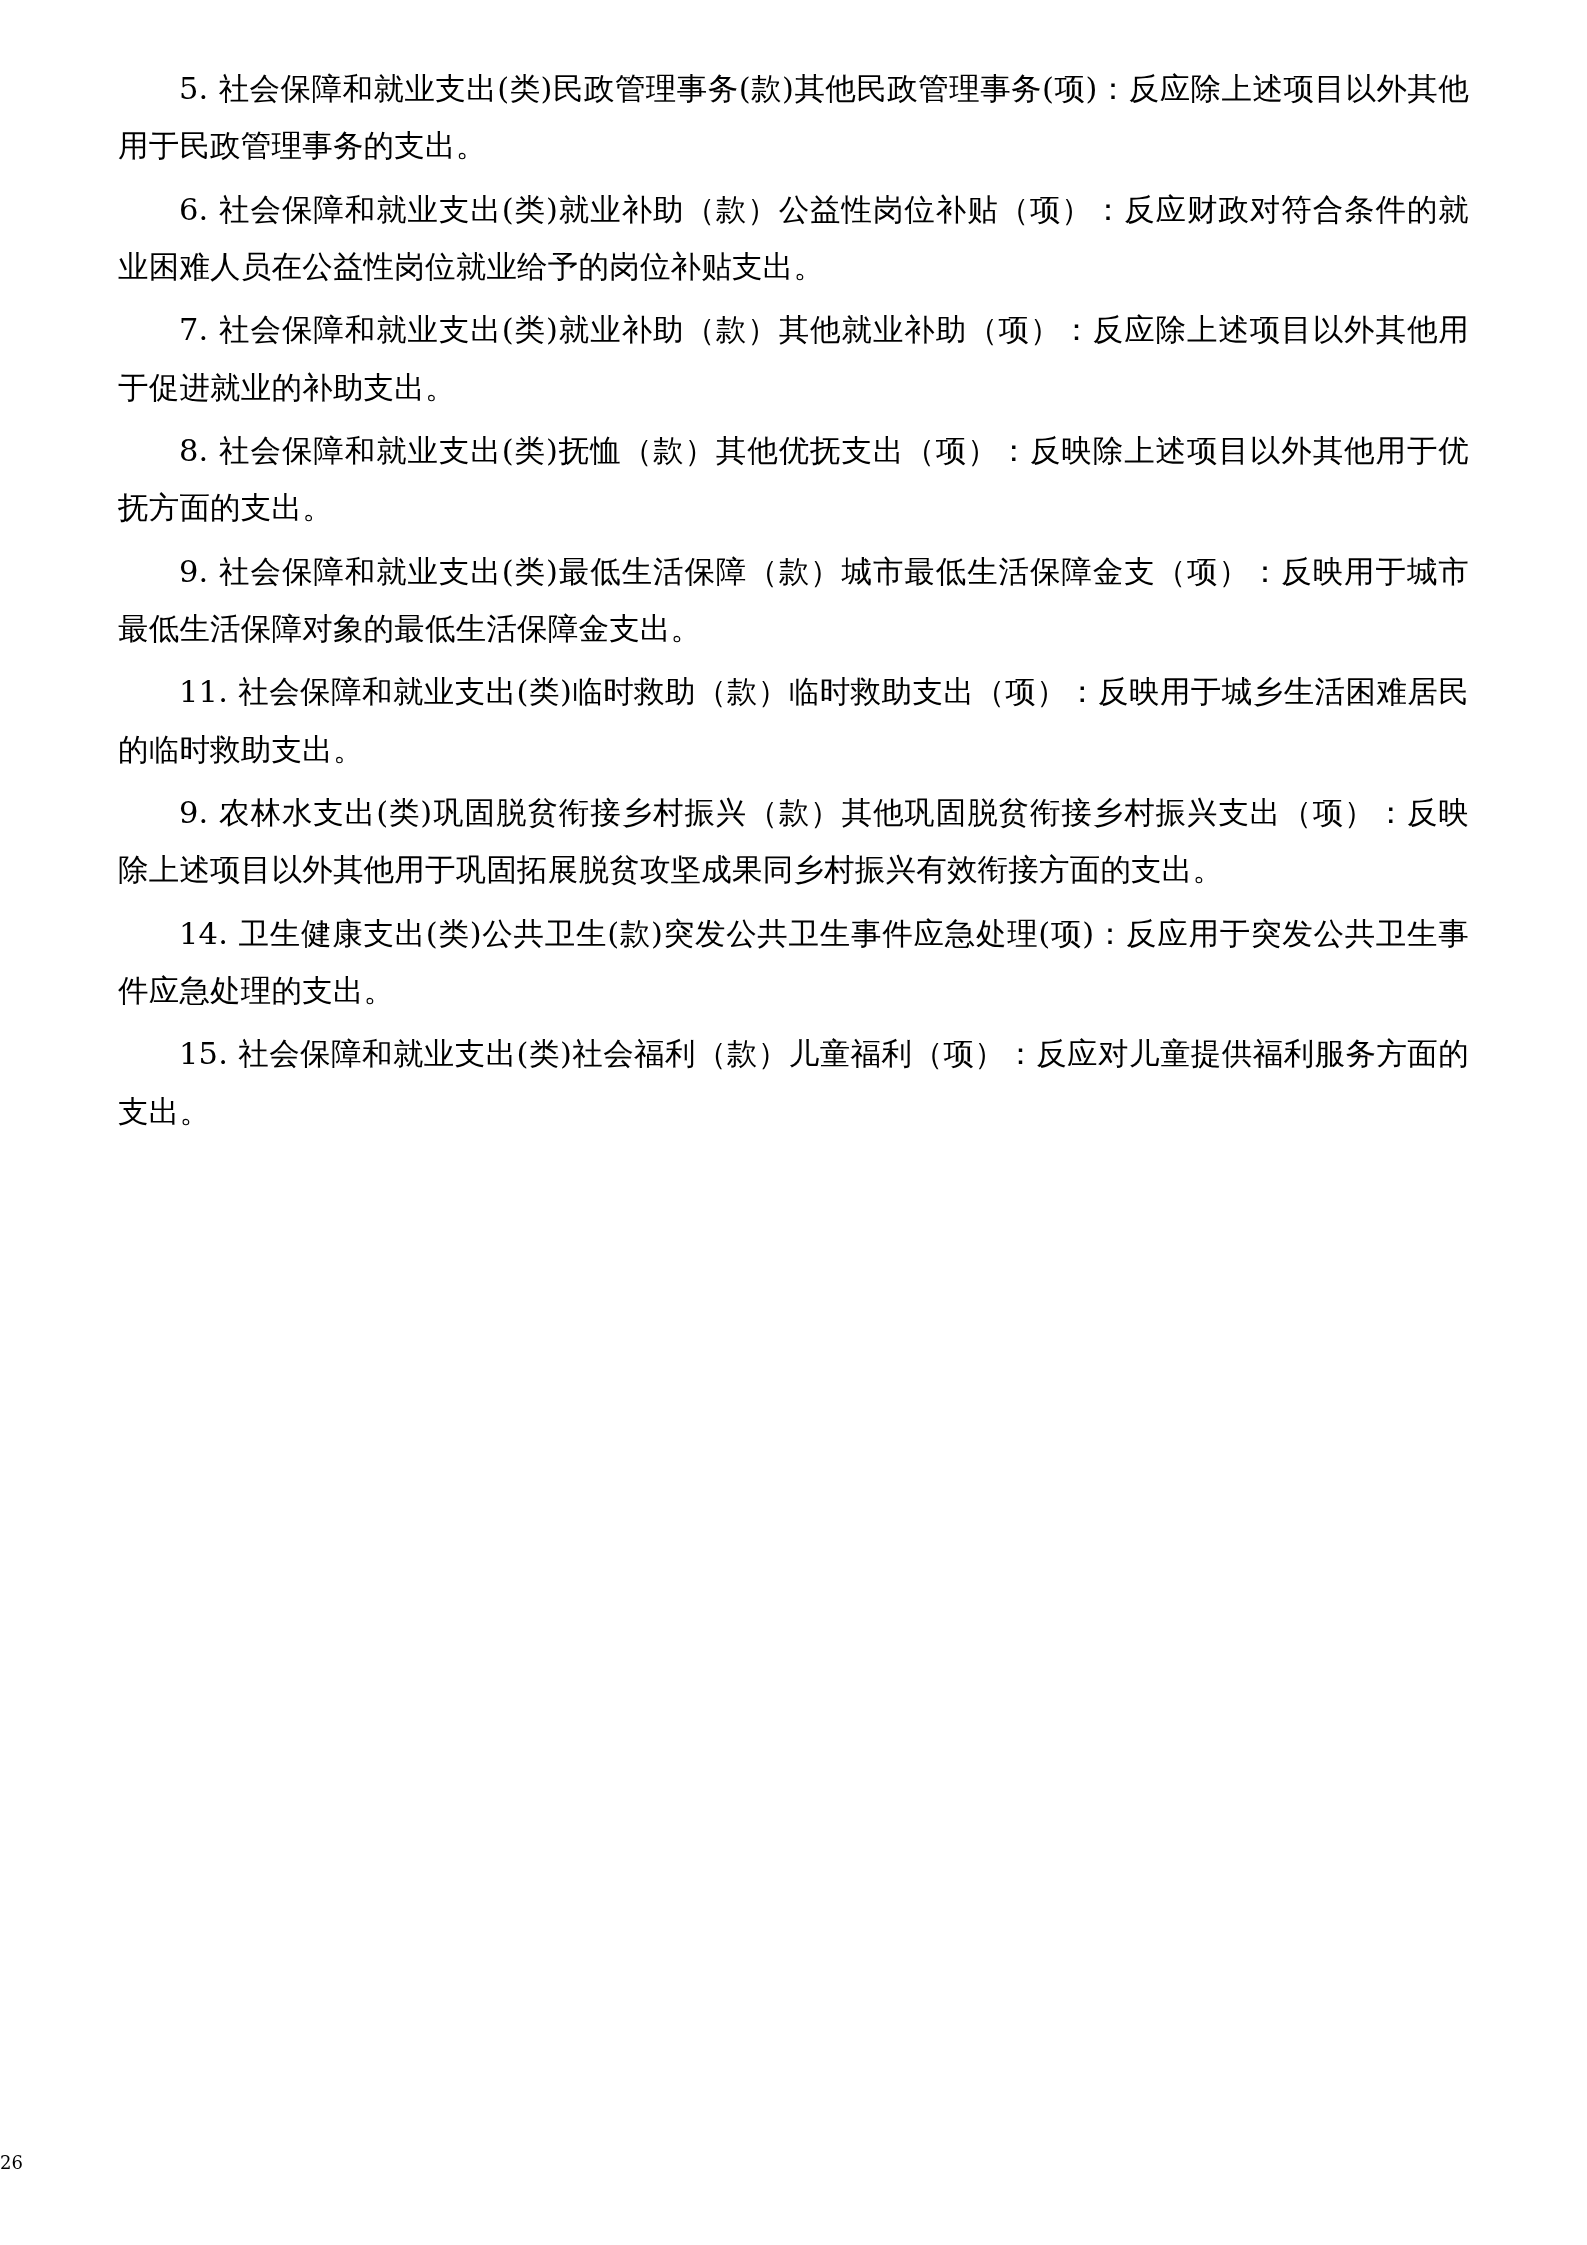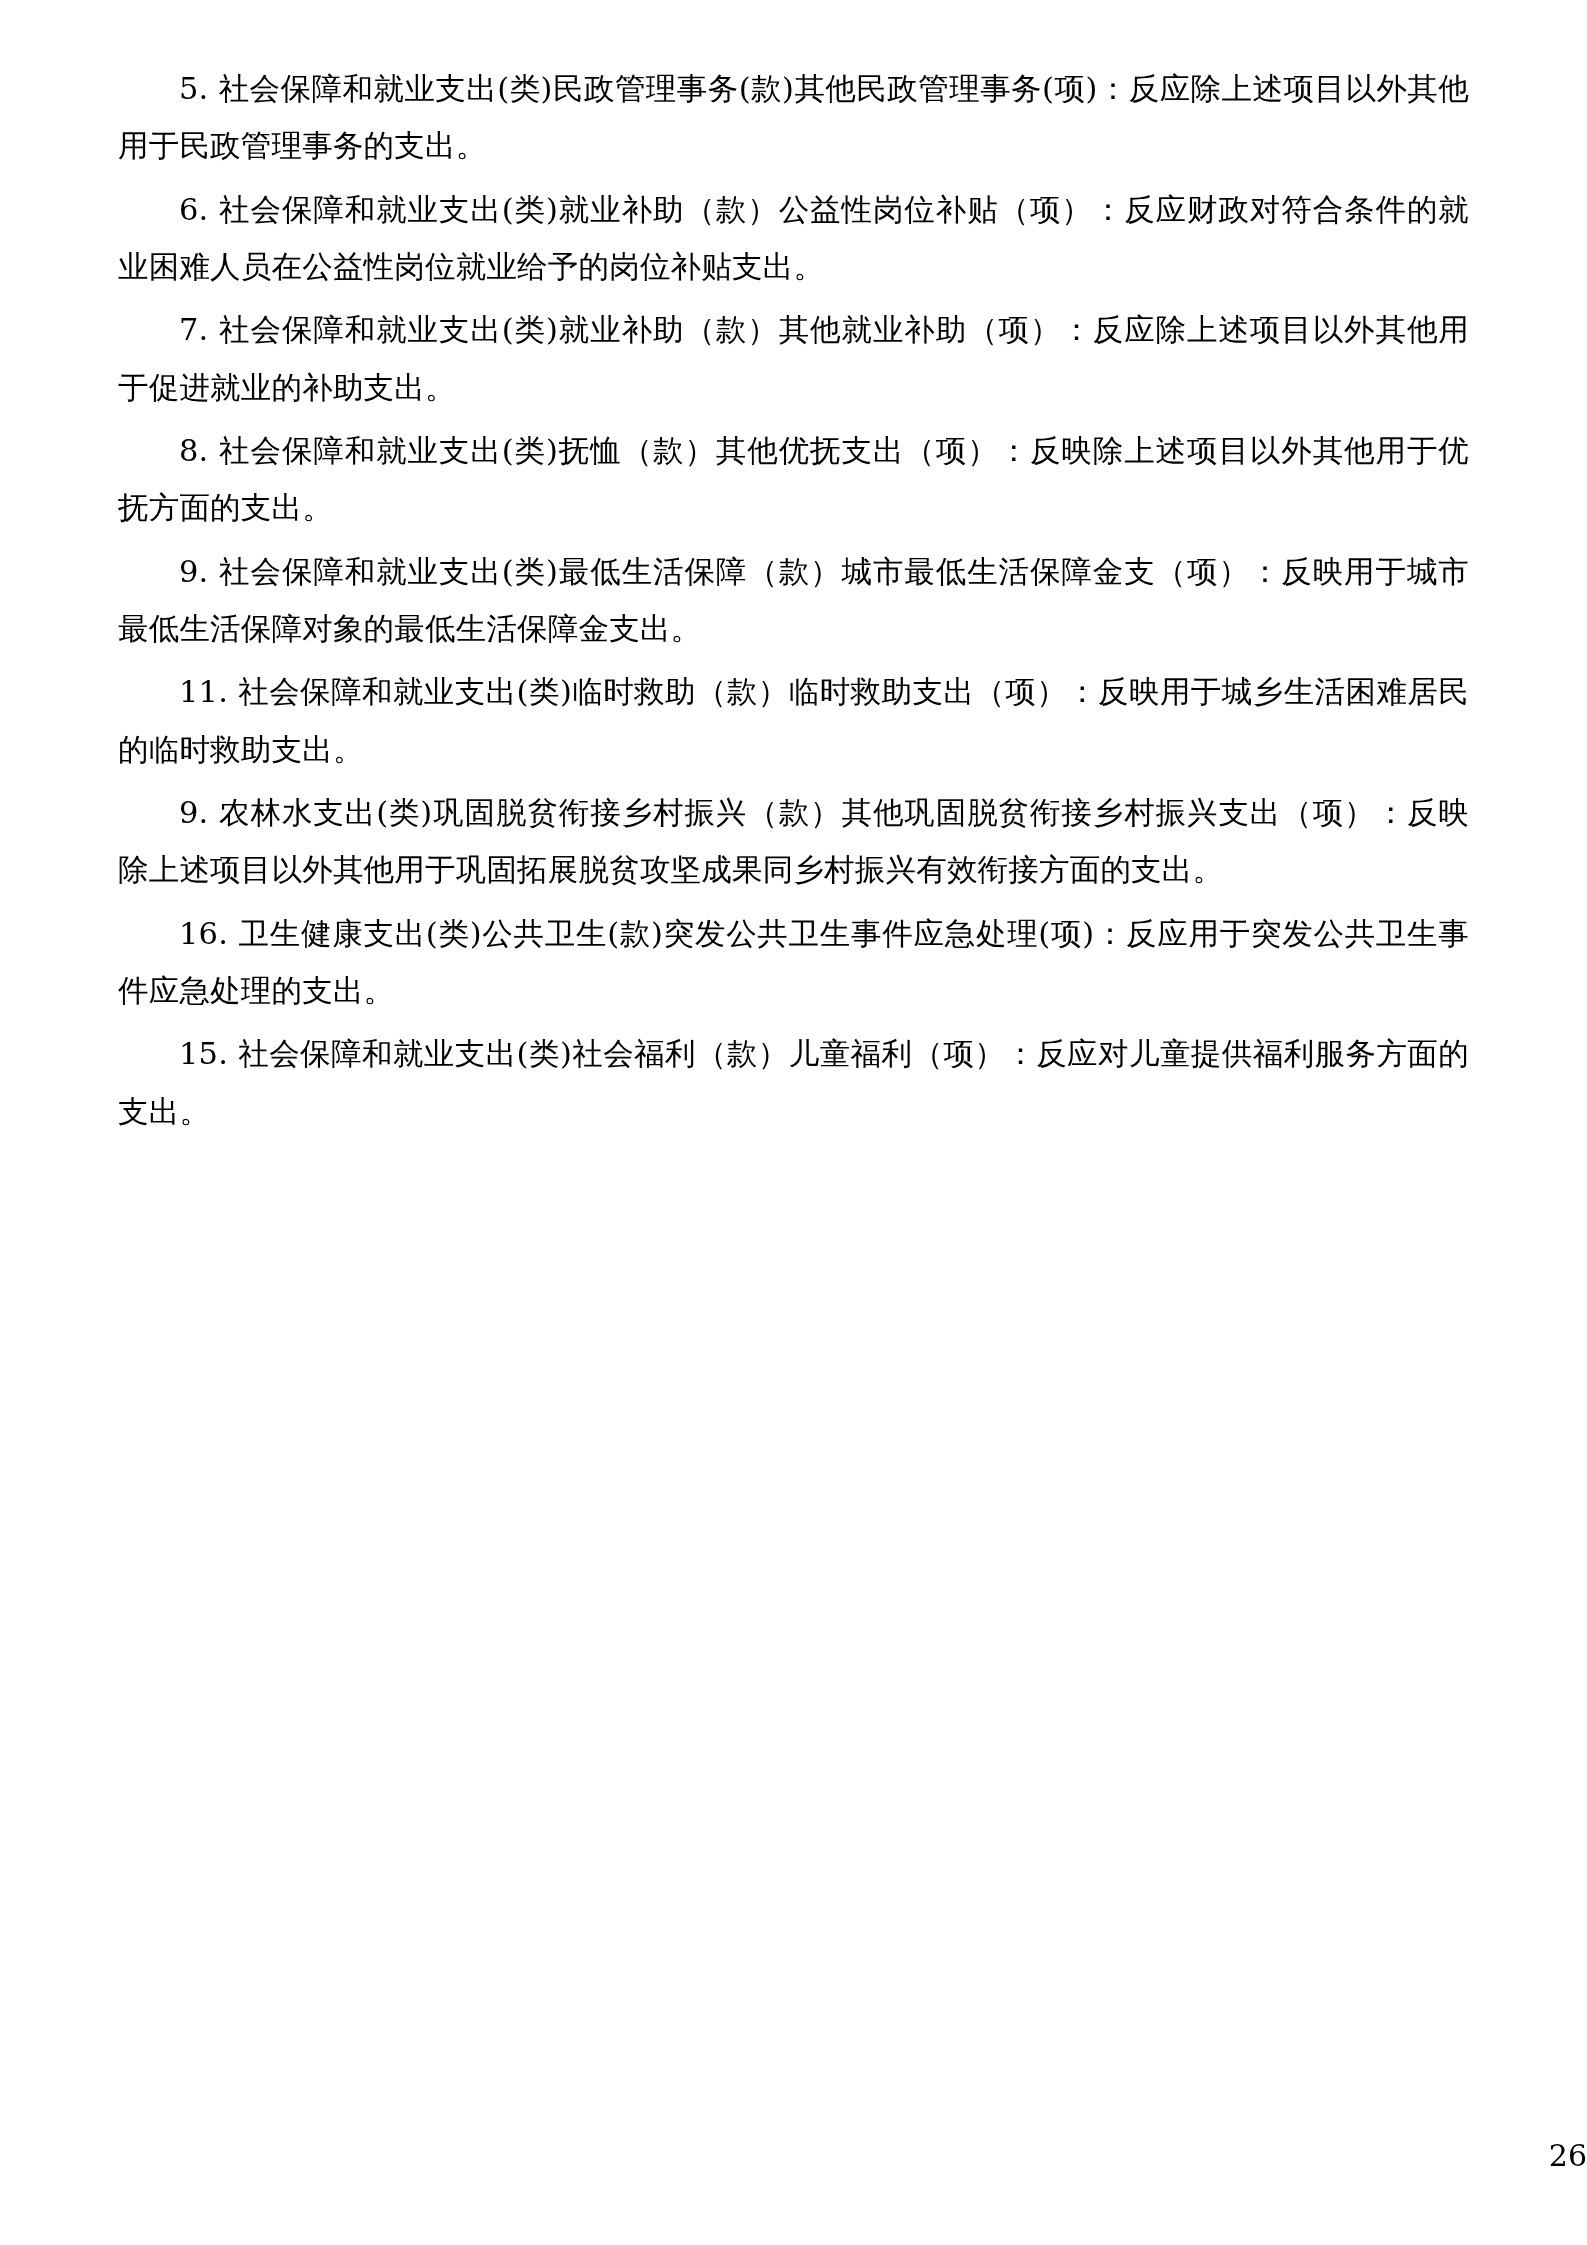--- a/index.html
+++ b/index.html
@@ -30,38 +30,38 @@
     text-indent: 2em;
     margin: 0 0 6px 0;
     letter-spacing: 0.2px;
     word-break: break-all;
   }
   .page-number {
     position: absolute;
     left: 0;
     right: 0;
     bottom: 72px;
-    text-align: right;
-    font-size: 30px;
+    text-align: left;
+    font-size: 18px;
     font-family: "DejaVu Serif", "Liberation Serif", serif;
     color: #000000;
   }
 </style>
 </head>
 <body>
 
 <div class="page">
 
   <div class="body-text">
     <p class="para">5. 社会保障和就业支出(类)民政管理事务(款)其他民政管理事务(项)：反应除上述项目以外其他用于民政管理事务的支出。</p>
     <p class="para">6. 社会保障和就业支出(类)就业补助（款）公益性岗位补贴（项）：反应财政对符合条件的就业困难人员在公益性岗位就业给予的岗位补贴支出。</p>
     <p class="para">7. 社会保障和就业支出(类)就业补助（款）其他就业补助（项）：反应除上述项目以外其他用于促进就业的补助支出。</p>
     <p class="para">8. 社会保障和就业支出(类)抚恤（款）其他优抚支出（项）：反映除上述项目以外其他用于优抚方面的支出。</p>
     <p class="para">9. 社会保障和就业支出(类)最低生活保障（款）城市最低生活保障金支（项）：反映用于城市最低生活保障对象的最低生活保障金支出。</p>
     <p class="para">11. 社会保障和就业支出(类)临时救助（款）临时救助支出（项）：反映用于城乡生活困难居民的临时救助支出。</p>
     <p class="para">9. 农林水支出(类)巩固脱贫衔接乡村振兴（款）其他巩固脱贫衔接乡村振兴支出（项）：反映除上述项目以外其他用于巩固拓展脱贫攻坚成果同乡村振兴有效衔接方面的支出。</p>
-    <p class="para">16. 卫生健康支出(类)公共卫生(款)突发公共卫生事件应急处理(项)：反应用于突发公共卫生事件应急处理的支出。</p>
+    <p class="para">14. 卫生健康支出(类)公共卫生(款)突发公共卫生事件应急处理(项)：反应用于突发公共卫生事件应急处理的支出。</p>
     <p class="para">15. 社会保障和就业支出(类)社会福利（款）儿童福利（项）：反应对儿童提供福利服务方面的支出。</p>
   </div>
 
   <div class="page-number">26</div>
 
 </div>
 
 </body></html>

